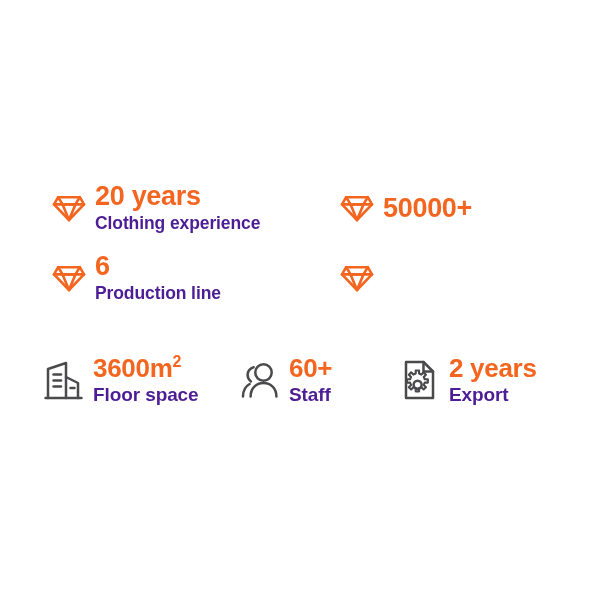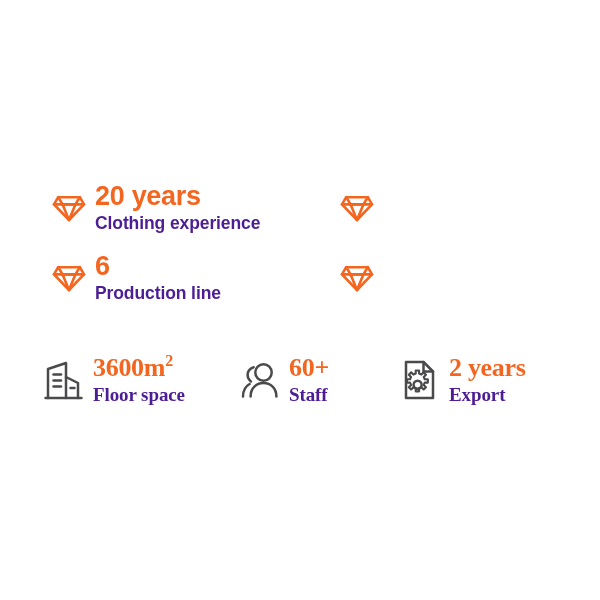--- a/index.html
+++ b/index.html
@@ -35,21 +35,20 @@
   .grid-two .stat-item.col-right { width: 252px; }
 
   
   .grid-three {
     position: absolute;
     left: 44px;
     top: 354px;
     width: 552px;
     display: flex;
     align-items: center;
-    font-family: Liberation Serif, serif;
   }
   .grid-three .stat-item.w-floor { width: 196px; }
   .grid-three .stat-item.w-staff { width: 160px; }
   .grid-three .stat-item.w-export { width: 190px; }
 
   
   .stat-item {
     display: flex;
     align-items: center;
     box-sizing: border-box;
@@ -129,20 +128,21 @@
           <g fill="none" stroke="#F4651F" stroke-width="2.6" stroke-linejoin="round" stroke-linecap="round">
             <path d="M6.2 4.2 H27.8 L32 11.4 L17 27 L2 11.4 Z"></path>
             <path d="M2 11.4 H32"></path>
             <path d="M6.2 4.2 L10.6 11.4 L17 27"></path>
             <path d="M27.8 4.2 L23.4 11.4 L17 27"></path>
             <path d="M10.6 11.4 H23.4"></path>
           </g>
         </svg>
       </span>
       <span class="stat-text">
+        <span class="stat-value">50000+</span>
       </span>
     </div>
 
     <div class="stat-item col-left">
       <span class="stat-icon diamond">
         <svg width="34" height="30" viewBox="0 0 34 30" aria-hidden="true">
           <g fill="none" stroke="#F4651F" stroke-width="2.6" stroke-linejoin="round" stroke-linecap="round">
             <path d="M6.2 4.2 H27.8 L32 11.4 L17 27 L2 11.4 Z"></path>
             <path d="M2 11.4 H32"></path>
             <path d="M6.2 4.2 L10.6 11.4 L17 27"></path>

